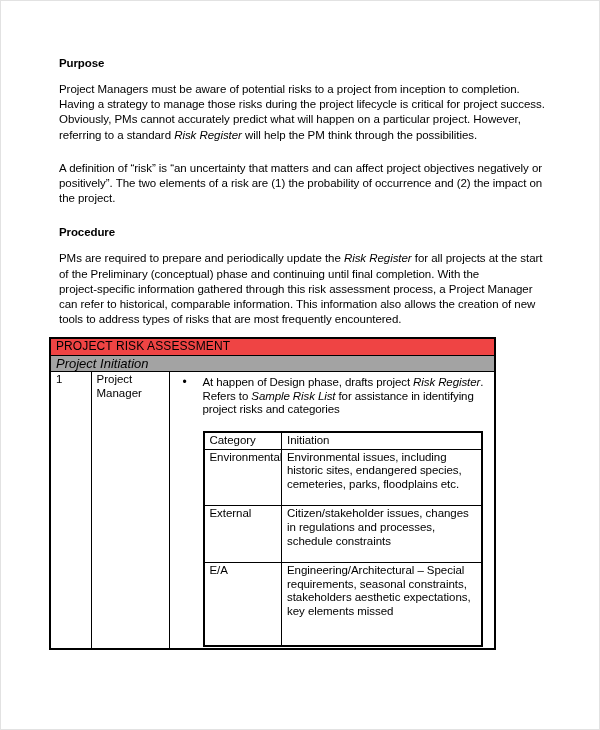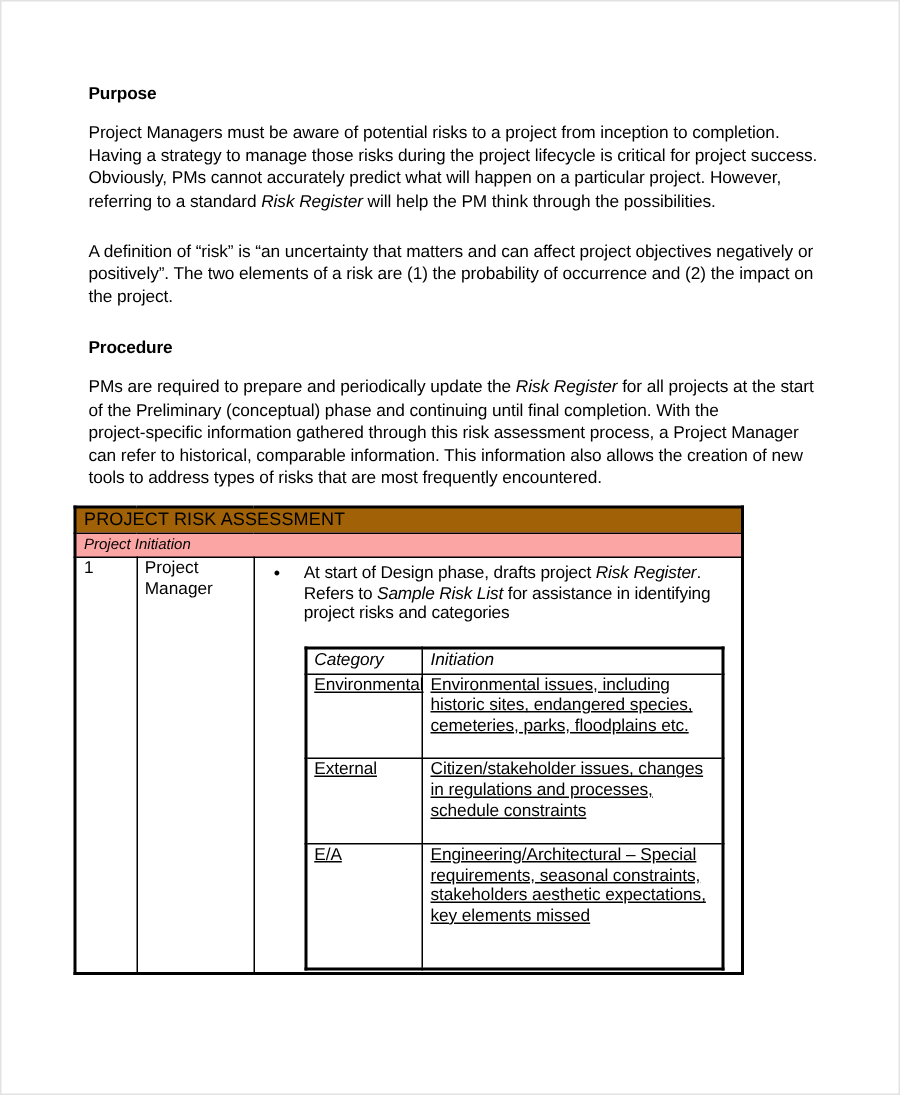--- a/index.html
+++ b/index.html
@@ -69,37 +69,37 @@
     padding: 1px 4px 1px 5px;
     line-height: 13.6px;
     font-weight: normal;
     text-align: left;
   }
   .col-step   { width: 41px; }
   .col-party  { width: 78px; }
   .col-action { width: auto; }
 
   tr.title-row td {
-    background: #a16207;
+    background: #ef4444;
     font-weight: bold;
     font-size: 12px;
     letter-spacing: 0.1px;
     padding-top: 1px;
     padding-bottom: 2px;
   }
   tr.colhead-row td {
     font-weight: bold;
     font-size: 11.5px;
     padding-bottom: 2px;
   }
   tr.phase-row td {
-    background: #fca5a5;
+    background: #a3a3a3;
     font-weight: bold;
     font-style: italic;
-    font-size: 10px;
+    font-size: 13px;
     padding-bottom: 2px;
   }
   tr.step-row > td {
     padding-top: 3px;
     height: 272px;
   }
   td.action-cell {
     padding-left: 0;
     padding-right: 0;
   }
@@ -136,24 +136,23 @@
   }
   table.cat-table td {
     border: 1px solid #000;
     vertical-align: top;
     padding: 1px 4px 1px 5px;
     line-height: 13.6px;
     letter-spacing: -0.05px;
   }
   .cat-col { width: 78px; }
   tr.cat-head td {
-    font-style: italic;
     padding-bottom: 1px;
   }
-  tr.cat-row td { padding-bottom: 14px; text-decoration: underline; }
+  tr.cat-row td { padding-bottom: 14px; }
   tr.cat-row.last td { padding-bottom: 26px; }
 </style>
 </head>
 <body>
 
 <div class="page">
 
   <div class="content">
 
     <h2 class="section-head">Purpose</h2>
@@ -180,21 +179,21 @@
         <tr class="phase-row">
           <td colspan="3">Project Initiation</td>
         </tr>
         <tr class="step-row">
           <td class="step-cell">1</td>
           <td class="party-cell">Project Manager</td>
           <td class="action-cell">
 
             <div class="bullet-line">
               <span class="bullet-dot">•</span>
-              <span class="bullet-body"><span>At start of Design phase, drafts project </span><span class="it">Risk Register</span><span>.  Refers to </span><span class="it">Sample Risk List</span><span> for assistance in identifying project risks and categories</span></span>
+              <span class="bullet-body"><span>At happen of Design phase, drafts project </span><span class="it">Risk Register</span><span>.  Refers to </span><span class="it">Sample Risk List</span><span> for assistance in identifying project risks and categories</span></span>
             </div>
 
             <div class="nested-wrap">
               <table class="cat-table">
                 <colgroup>
                   <col class="cat-col">
                   <col>
                 </colgroup>
                 <tbody>
                   <tr class="cat-head">

